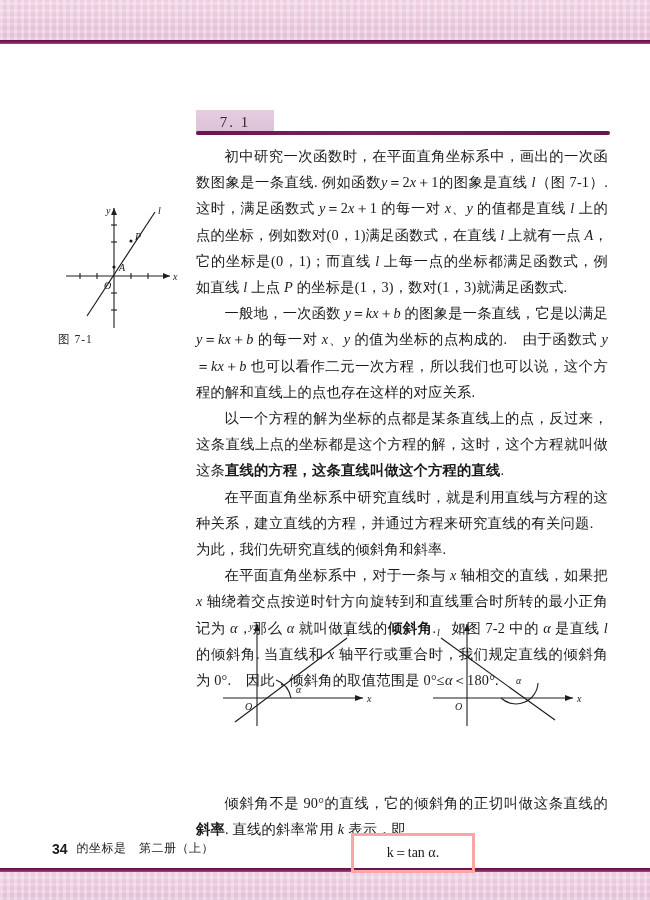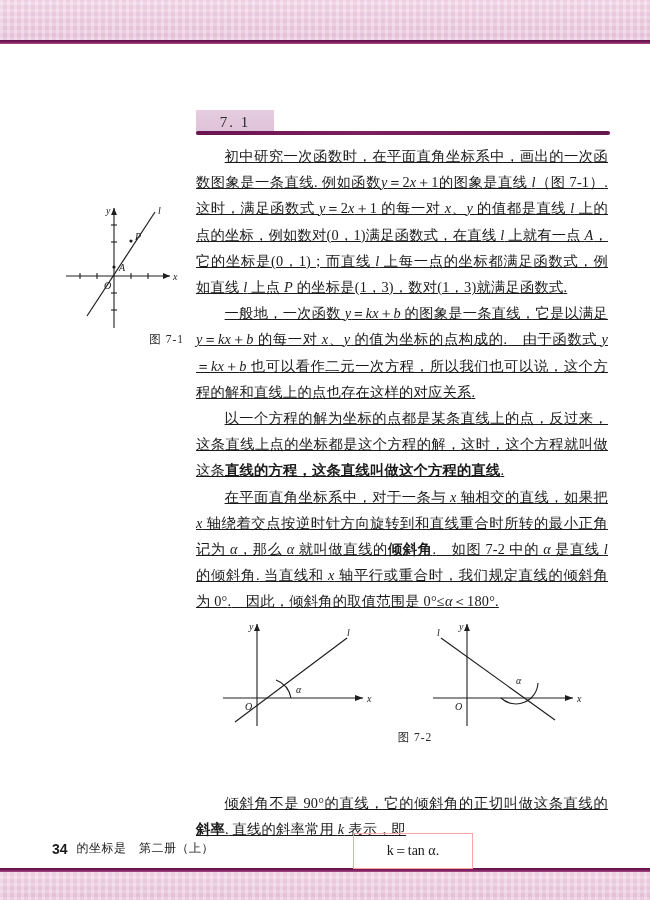--- a/index.html
+++ b/index.html
@@ -56,51 +56,50 @@
   .col{
     position:absolute;left:196px;top:143px;width:412px;
   }
   p.par{
     margin:0 0 0 0;
     font-size:14.3px;
     line-height:26.2px;
     text-align:justify;
     text-justify:inter-ideograph;
     letter-spacing:.2px;
-    text-decoration:underline;
   }
   p.par.indent{text-indent:2em;}
   .bold{font-weight:bold;}
   .it{font-style:italic;font-family:"Liberation Serif",serif;}
 
   
   .fig71{
     position:absolute;left:58px;top:192px;width:126px;height:160px;
   }
   .fig71 .cap{
     position:absolute;left:0;top:140px;width:126px;
-    text-align:right;font-size:11.5px;color:#2a2a2a;letter-spacing:1px;
+    text-align:left;font-size:11.5px;color:#2a2a2a;letter-spacing:1px;
   }
 
   
   .fig72{
     position:absolute;left:215px;top:620px;width:400px;height:130px;
   }
   .fig72 .cap{
     position:absolute;left:0;top:110px;width:400px;
     text-align:center;font-size:11.5px;color:#2a2a2a;letter-spacing:1px;
   }
 
   
   .formula-box{
     position:absolute;left:360px;top:833px;
     transform:translate(-50%,0);
     left:413px;
     width:118px;height:34px;
-    border:1px solid #fca5a5;
+    border:3px solid #fca5a5;
     display:flex;align-items:center;justify-content:center;
     font-size:14px;
   }
 
   
   .footer{
     position:absolute;left:52px;top:840px;
     font-size:12.5px;color:#1b1b1b;
     display:flex;align-items:center;gap:9px;
     font-family:"Liberation Sans","DejaVu Sans",sans-serif;
@@ -163,20 +162,21 @@
 </div>
 
 <div class="col">
 
   <p class="par indent">初中研究一次函数时，在平面直角坐标系中，画出的一次函数图象是一条直线<span class="per">.</span> 例如函数<span class="it">y</span>＝2<span class="it">x</span>＋1的图象是直线 <span class="it">l</span>（图 7-1）<span class="per">.</span> 这时，满足函数式 <span class="it">y</span>＝2<span class="it">x</span>＋1 的每一对 <span class="it">x</span>、<span class="it">y</span> 的值都是直线 <span class="it">l</span> 上的点的坐标，例如数对(0，1)满足函数式，在直线 <span class="it">l</span> 上就有一点 <span class="it">A</span>，它的坐标是(0，1)；而直线 <span class="it">l</span> 上每一点的坐标都满足函数式，例如直线 <span class="it">l</span> 上点 <span class="it">P</span> 的坐标是(1，3)，数对(1，3)就满足函数式<span class="per">.</span></p>
 
   <p class="par indent">一般地，一次函数 <span class="it">y</span>＝<span class="it">kx</span>＋<span class="it">b</span> 的图象是一条直线，它是以满足 <span class="it">y</span>＝<span class="it">kx</span>＋<span class="it">b</span> 的每一对 <span class="it">x</span>、<span class="it">y</span> 的值为坐标的点构成的<span class="per">.</span>　由于函数式 <span class="it">y</span>＝<span class="it">kx</span>＋<span class="it">b</span> 也可以看作二元一次方程，所以我们也可以说，这个方程的解和直线上的点也存在这样的对应关系<span class="per">.</span></p>
 
   <p class="par indent">以一个方程的解为坐标的点都是某条直线上的点，反过来，这条直线上点的坐标都是这个方程的解，这时，这个方程就叫做这条<span class="bold">直线的方程，这条直线叫做这个方程的直线</span><span class="per">.</span></p>
 
+  <p class="par indent">在平面直角坐标系中研究直线时，就是利用直线与方程的这种关系，建立直线的方程，并通过方程来研究直线的有关问题<span class="per">.</span>　为此，我们先研究直线的倾斜角和斜率<span class="per">.</span></p>
 
   <p class="par indent">在平面直角坐标系中，对于一条与 <span class="it">x</span> 轴相交的直线，如果把 <span class="it">x</span> 轴绕着交点按逆时针方向旋转到和直线重合时所转的最小正角记为 <span class="it">α</span>，那么 <span class="it">α</span> 就叫做直线的<span class="bold">倾斜角</span><span class="per">.</span>　如图 7-2 中的 <span class="it">α</span> 是直线 <span class="it">l</span> 的倾斜角<span class="per">.</span> 当直线和 <span class="it">x</span> 轴平行或重合时，我们规定直线的倾斜角为 0°<span class="per">.</span>　因此，倾斜角的取值范围是 0°≤<span class="it">α</span>＜180°<span class="per">.</span></p>
 
 </div>
 
 <div class="fig72">
   <svg width="400" height="112" viewBox="0 0 400 112">
 
     <g>
       <line class="axis" x1="8" y1="78" x2="148" y2="78"></line>
@@ -203,21 +203,20 @@
       <line class="lineL" x1="226" y1="18" x2="340" y2="100"></line>
 
       <path d="M 286 78 A 22 22 0 0 0 323 63" class="axis" stroke-width="0.9"></path>
       <text class="glyph" x="301" y="64">α</text>
       <text class="glyph" x="244" y="10">y</text>
       <text class="glyph" x="362" y="82">x</text>
       <text class="glyph" x="240" y="90">O</text>
       <text class="glyph" x="222" y="16">l</text>
     </g>
   </svg>
-  <div class="cap">图 7-2</div>
 </div>
 
 <div style="position:absolute;left:196px;top:790px;width:412px;">
   <p class="par indent">倾斜角不是 90°的直线，它的倾斜角的正切叫做这条直线的<span class="bold">斜率</span><span class="per">.</span> 直线的斜率常用 <span class="it">k</span> 表示，即</p>
 </div>
 
 <div class="formula-box">
   <span>k＝tan α.</span>
 </div>
 

